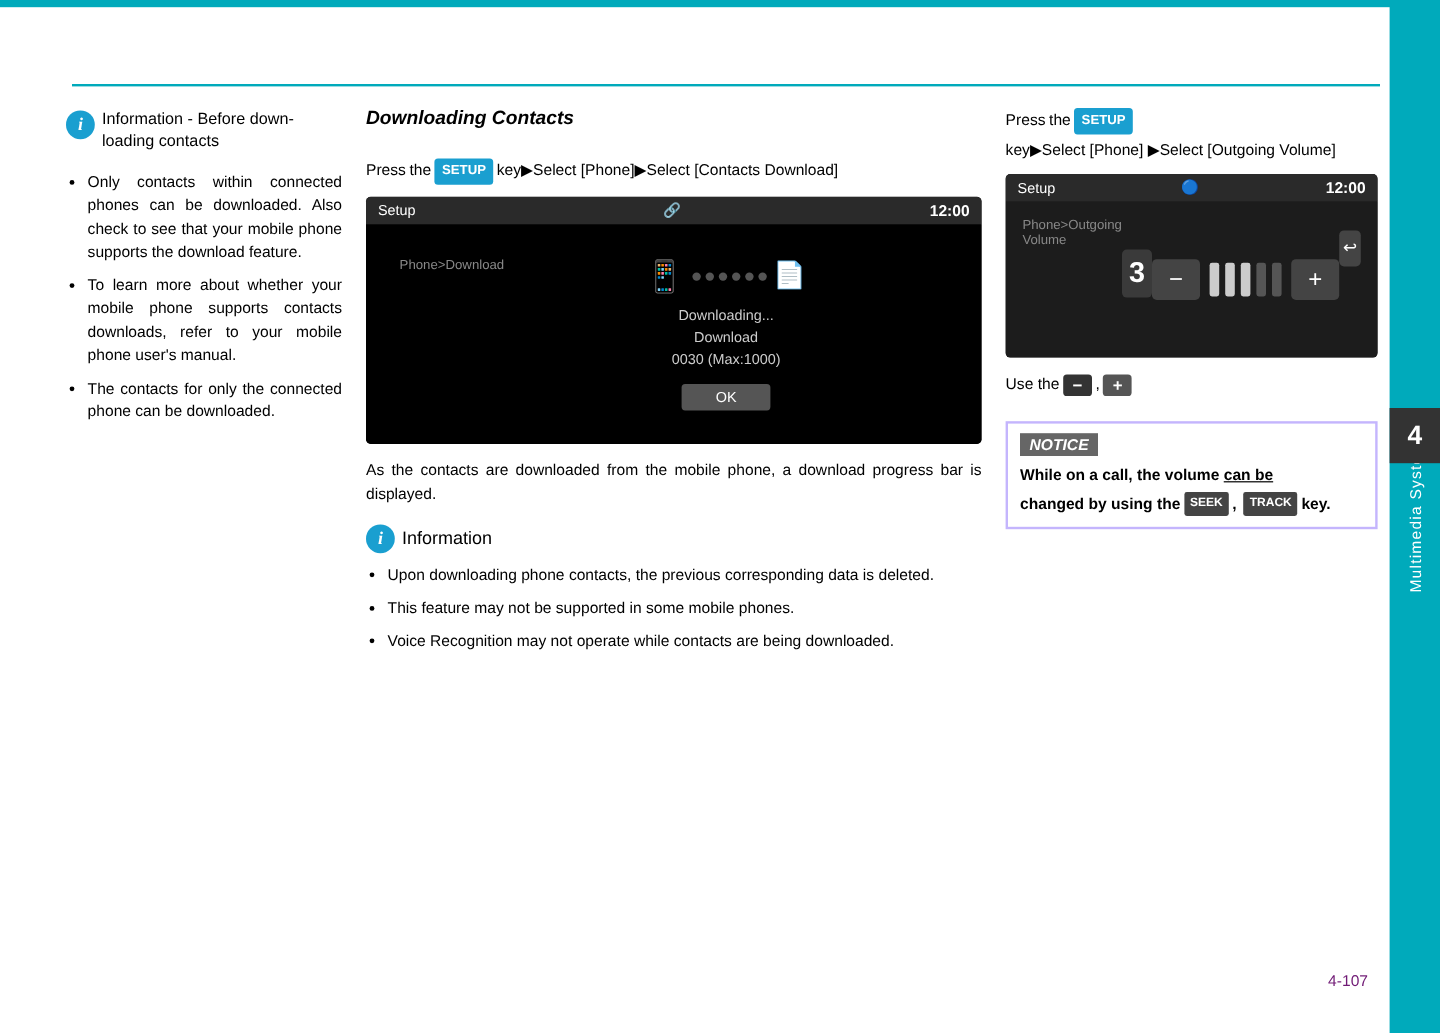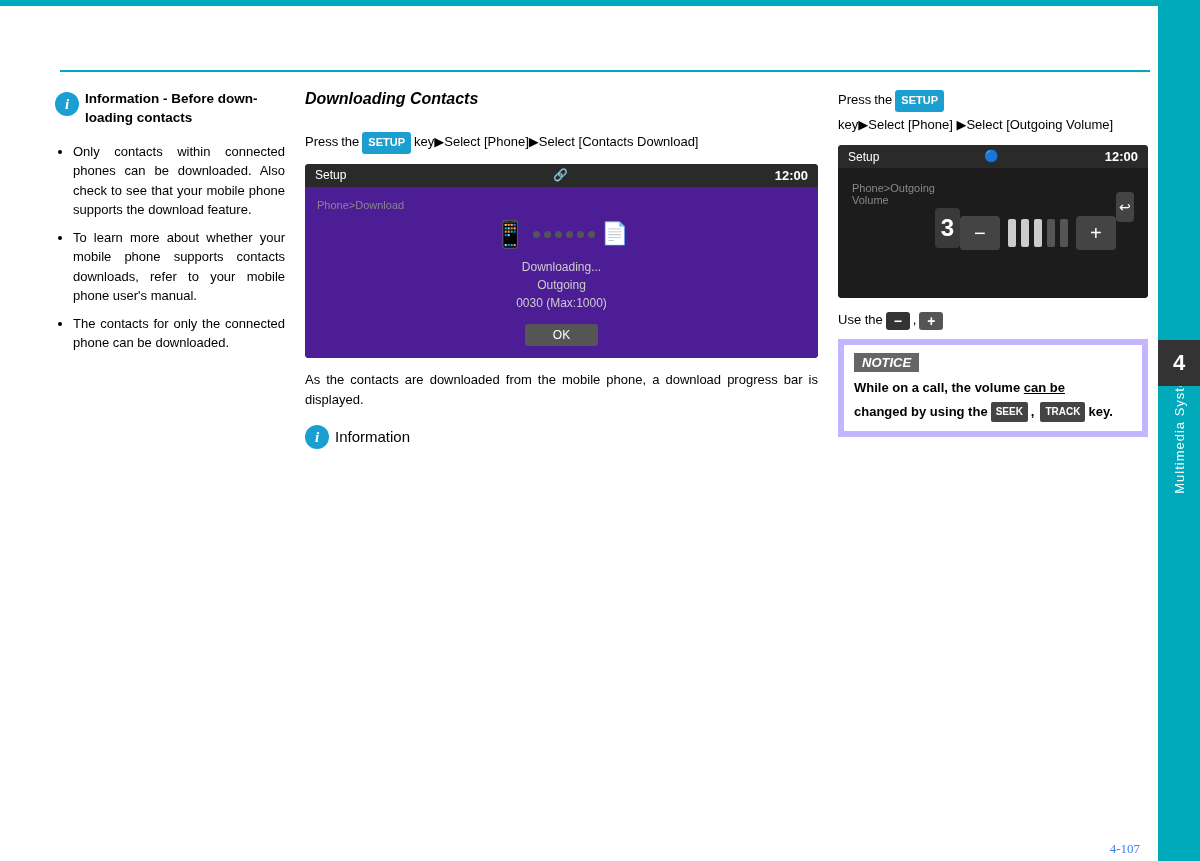--- a/index.html
+++ b/index.html
@@ -53,25 +53,25 @@
       font-size: 22px;
       font-weight: bold;
       text-align: center;
       padding: 10px 0;
       font-family: Arial, sans-serif;
     }
 
     
     .page-number {
       position: absolute;
-      bottom: 4px;
+      bottom: 36px;
       right: 60px;
       font-size: 13px;
-      font-family: Liberation Serif, serif;
-      color: #3b82f6;
+      font-family: Liberation Sans, sans-serif;
+      color: #701a75;
     }
 
     
     .top-divider {
       position: absolute;
       top: 70px;
       left: 60px;
       right: 50px;
       height: 2px;
       background: #00AABB;
@@ -115,21 +115,21 @@
       font-family: Georgia, serif;
       font-weight: bold;
       display: flex;
       align-items: center;
       justify-content: center;
       flex-shrink: 0;
       margin-top: 2px;
     }
     .info-title {
       font-size: 13.5px;
-      font-weight: bold;
+      font-weight: normal;
       font-family: Arial, sans-serif;
       line-height: 1.4;
     }
 
     .bullet-list {
       list-style: disc;
       padding-left: 18px;
       margin-top: 6px;
     }
     .bullet-list li {
@@ -213,27 +213,27 @@
       color: #fff;
       font-size: 12px;
     }
     .screen-header-time {
       color: #fff;
       font-size: 13px;
       font-family: Arial, sans-serif;
       font-weight: bold;
     }
     .screen-body {
-      background: #4c1d95;
+      background: #000000;
       min-height: 130px;
       display: flex;
-      flex-direction: column;
-      align-items: center;
-      justify-content: center;
-      padding: 12px;
+      flex-direction: row;
+      align-items: center;
+      justify-content: center;
+      padding: 28px;
     }
     .screen-subheader {
       color: #888;
       font-size: 11px;
       font-family: Arial, sans-serif;
       margin-bottom: 8px;
       align-self: flex-start;
     }
 
     
@@ -385,30 +385,30 @@
       justify-content: center;
       margin-top: 10px;
       align-self: flex-start;
     }
 
     
     .use-text {
       font-size: 13px;
       font-family: Arial, sans-serif;
       line-height: 1.6;
-      margin-bottom: 8px;
+      margin-bottom: 20px;
       display: flex;
       flex-wrap: wrap;
       align-items: center;
       gap: 3px;
     }
 
     
     .notice-box {
-      border: 6px solid #c4b5fd;
+      border: 2px solid #c4b5fd;
       padding: 8px 10px;
       margin-top: 4px;
     }
     .notice-header {
       font-size: 13px;
       font-weight: bold;
       font-family: Arial, sans-serif;
       font-style: italic;
       background: #666;
       color: #fff;
@@ -524,37 +524,42 @@
               <div class="dot"></div>
               <div class="dot"></div>
               <div class="dot"></div>
               <div class="dot"></div>
               <div class="dot"></div>
             </div>
             <span class="doc-icon">📄</span>
           </div>
           <div class="download-text">
             <div>Downloading...</div>
-            <div>Outgoing</div>
+            <div>Download</div>
             <div>0030 (Max:1000)</div>
           </div>
           <div class="ok-btn">OK</div>
         </div>
       </div>
     </div>
 
     <div class="body-text">As the contacts are downloaded from the mobile phone, a download progress bar is displayed.</div>
 
     <div class="info-section">
       <div class="info-section-header">
         <div class="info-icon">
             <em>i</em>
           </div>
         <span class="info-section-title">Information</span>
       </div>
+      <ul class="bullet-list">
+        <li>Upon downloading phone contacts, the previous corresponding data is deleted.</li>
+        <li>This feature may not be supported in some mobile phones.</li>
+        <li>Voice Recognition may not operate while contacts are being downloaded.</li>
+      </ul>
     </div>
   </div>
 
   <div class="right-col">
 
     <div class="press-text">
       <span>Press</span>
       <span>the</span>
       <span class="key-badge">SETUP</span>
       <span>key▶Select [Phone] ▶Select [Outgoing Volume]</span>

